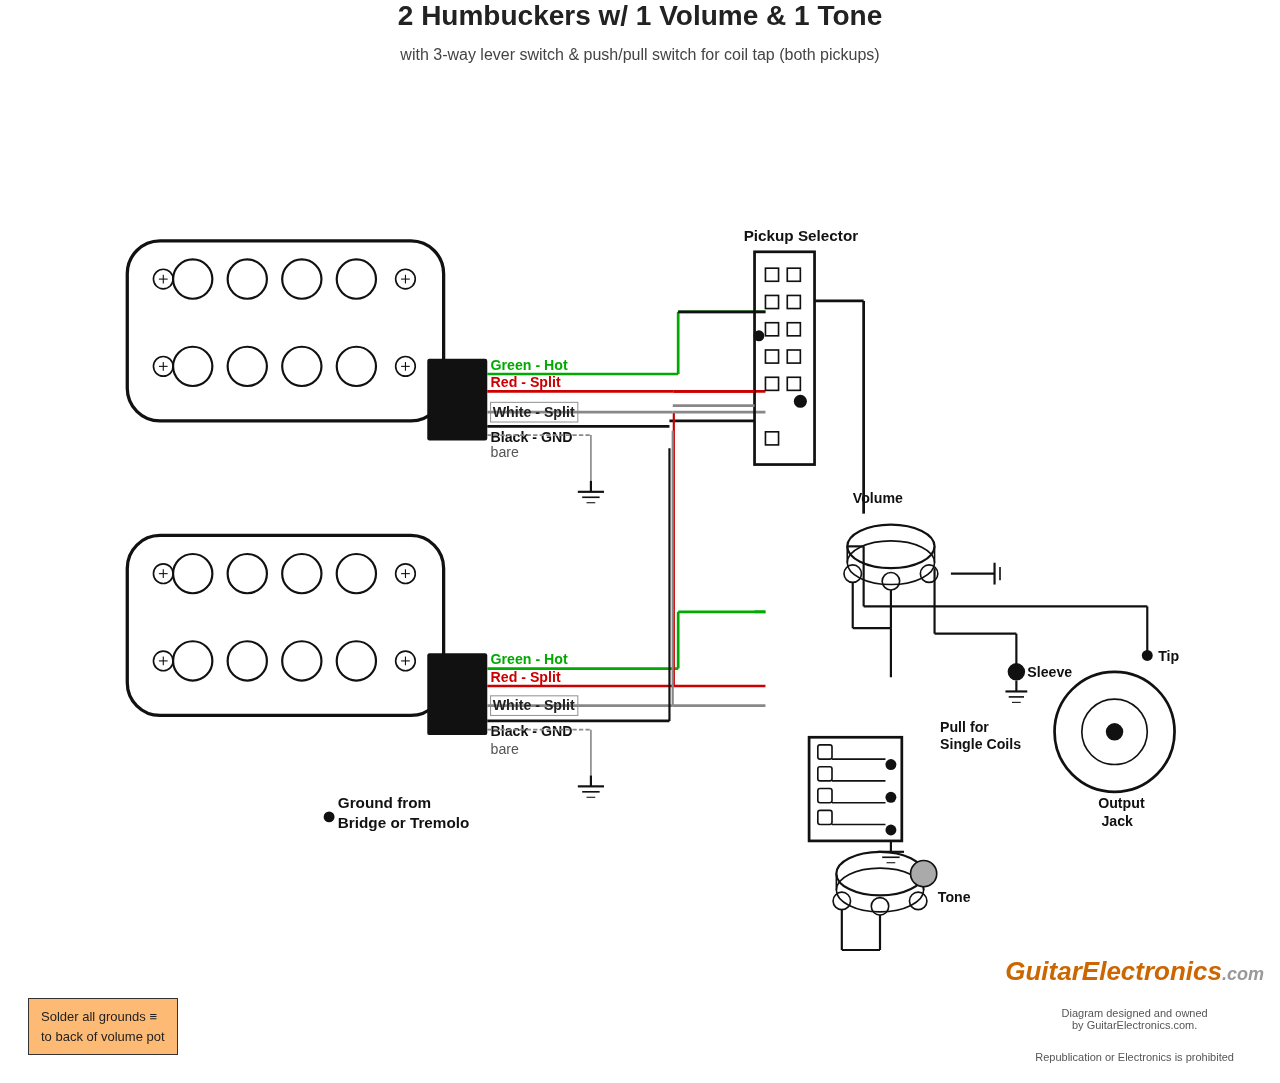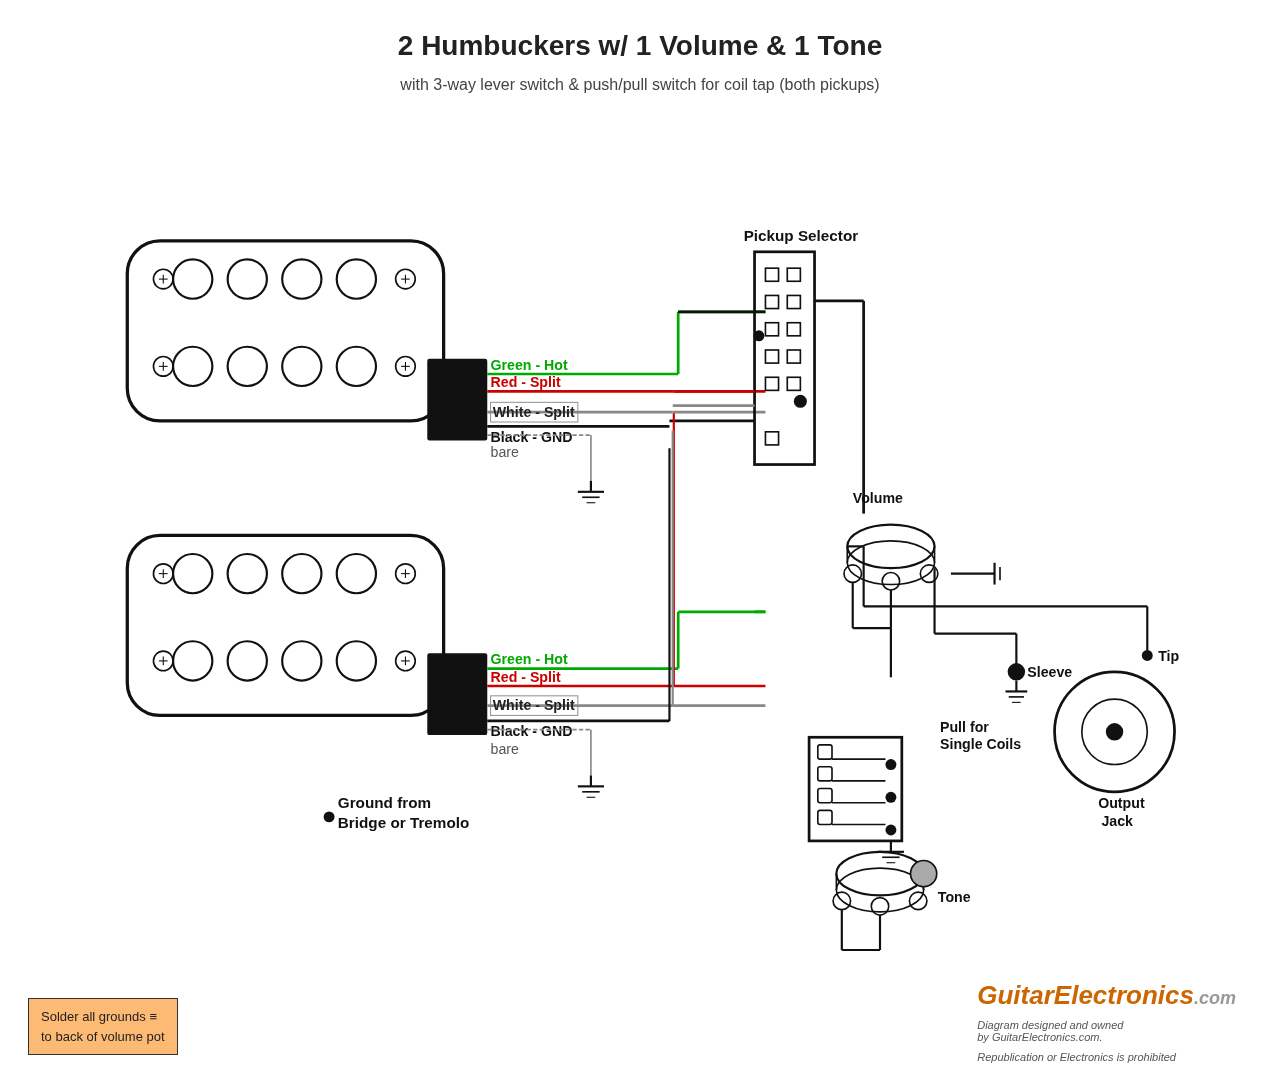--- a/index.html
+++ b/index.html
@@ -7,21 +7,21 @@
       width: 1280px;
       height: 1083px;
       background: #ffffff;
       font-family: Arial, sans-serif;
       position: relative;
       overflow: hidden;
     }
 
     .title-area {
       text-align: center;
-      padding-top: 30px;
+      padding-top: 0;
     }
 
     .main-title {
       font-size: 28px;
       font-weight: bold;
       color: #222;
     }
 
     .subtitle {
       font-size: 16px;
@@ -50,41 +50,40 @@
       padding: 8px 12px;
       font-size: 13px;
       color: #222;
       line-height: 1.5;
       background: #fdba74;
     }
 
     .watermark-area {
       position: absolute;
       bottom: 20px;
-      right: 44px;
-      text-align: left;
+      right: 16px;
+      text-align: center;
     }
 
     .brand-logo {
       font-size: 26px;
       font-style: italic;
       color: #cc6600;
       font-weight: bold;
     }
 
     .brand-logo span {
       color: #999;
       font-size: 18px;
     }
 
     .copyright-text {
       font-size: 11px;
       color: #555;
-      margin-top: 8px;
-      font-style: italic;
+      margin-top: 20px;
     }
   </style>
 </head>
 <body>
 
 <div class="title-area">
   <div class="main-title">2 Humbuckers w/ 1 Volume &amp; 1 Tone</div>
   <div class="subtitle">with 3-way lever switch &amp; push/pull switch for coil tap (both pickups)</div>
 </div>
 

